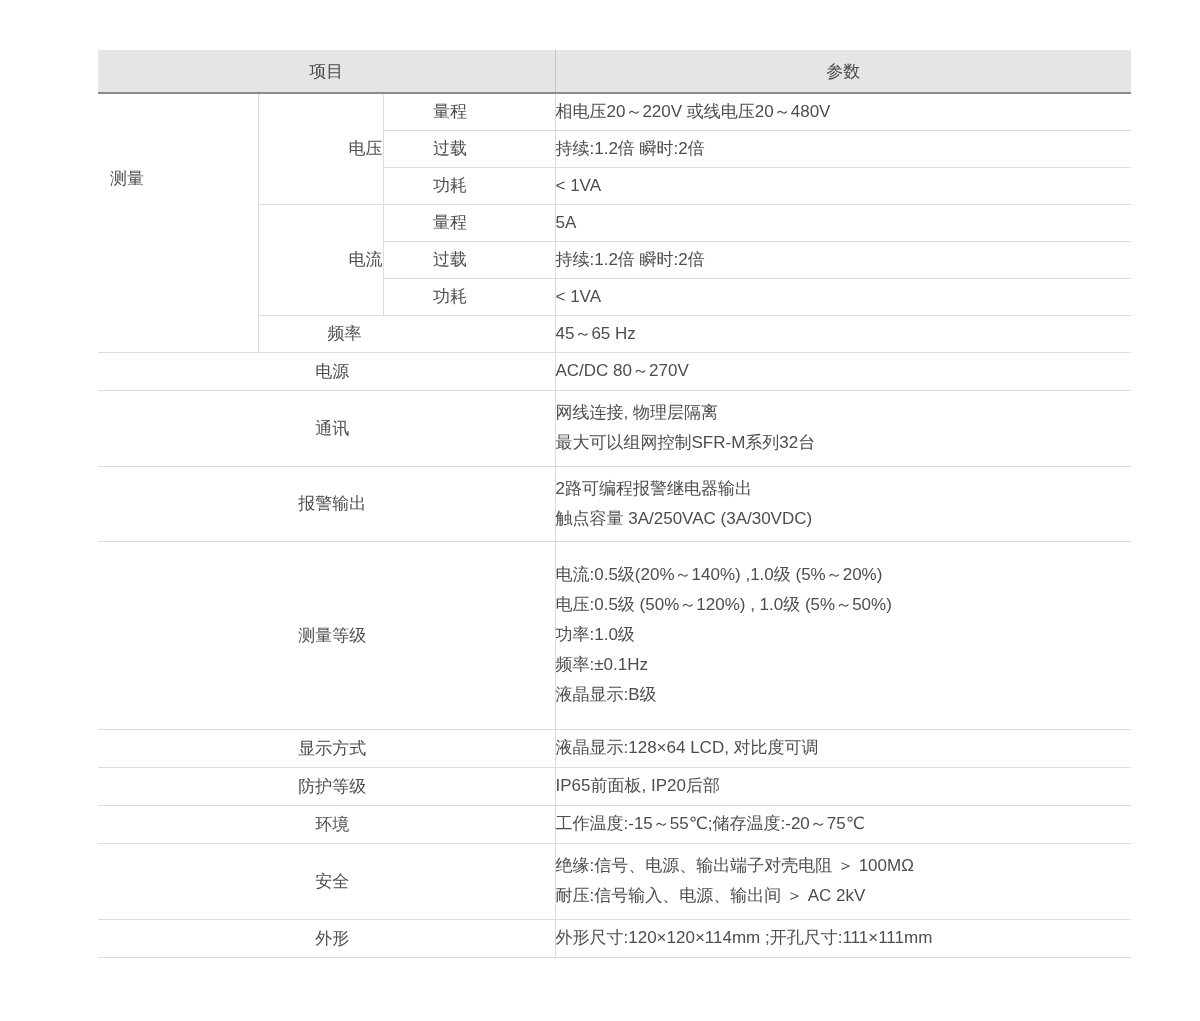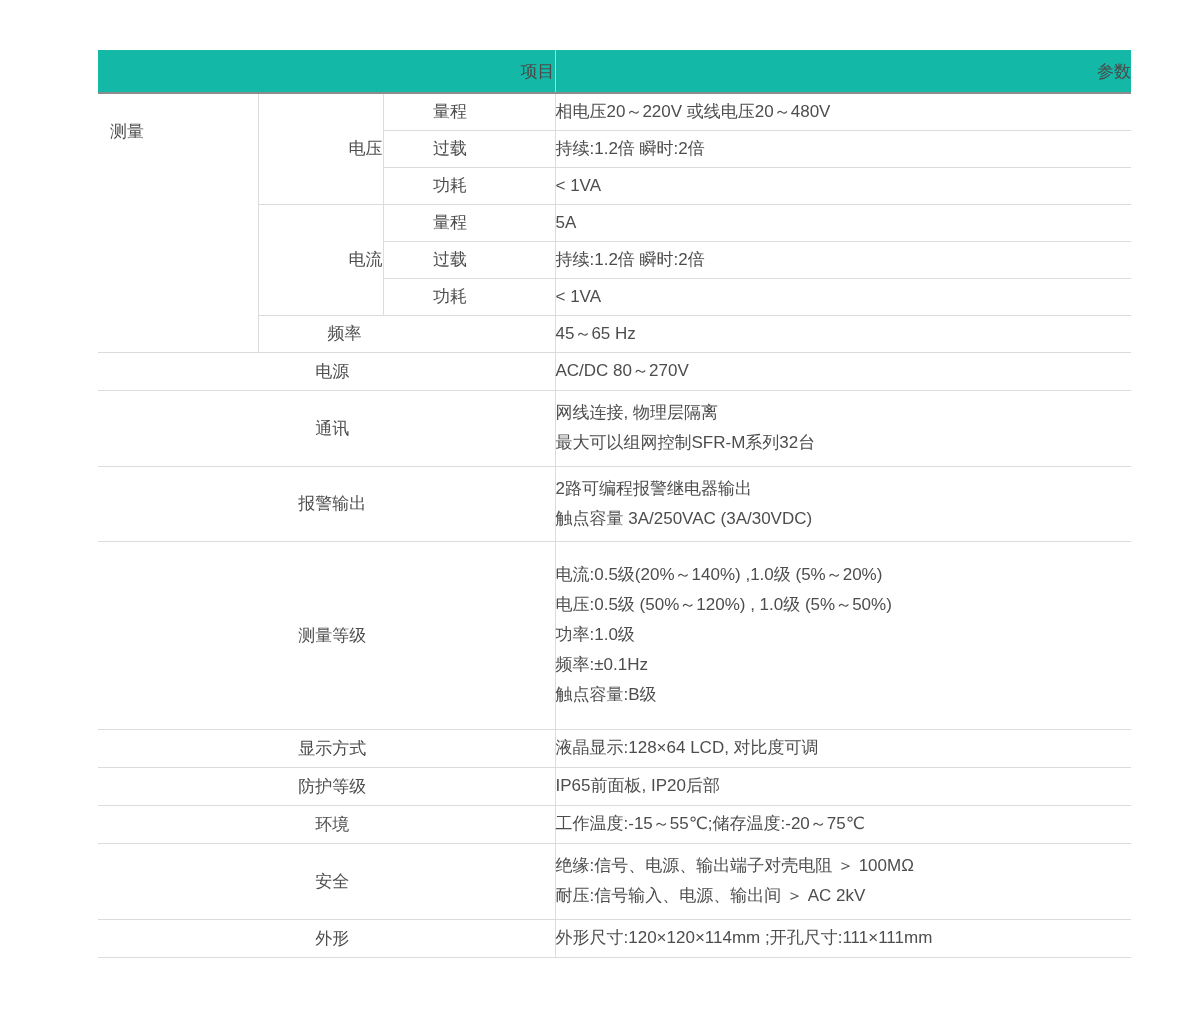--- a/index.html
+++ b/index.html
@@ -21,35 +21,35 @@
     font-size: 17px;
     font-weight: 400;
   }
   .spec-table td {
     padding: 0;
     vertical-align: middle;
     font-weight: 400;
   }
   
   tr.hdr td {
-    background: #14b8a6;
+    background: #e5e5e5;
     height: 42px;
-    text-align: right;
+    text-align: center;
     border-bottom: 2px solid #8c8c8c;
     color: #4a4a4a;
   }
   tr.hdr td.hdr-item { border-right: 1px solid #c8c8c8; }
   
   .bb { border-bottom: 1px solid #dcdcdc; margin-top: 7px; }
   .br { border-right: 1px solid #dcdcdc; }
   
   tr.meas { height: 37px; }
   td.meas-label {
     vertical-align: top;
-    padding: 26px 0 0 12px;
+    padding: 73px 0 0 12px;
   }
   td.group-label { text-align: right; }
   td.sub-label { text-align: center; padding-right: 38px; }
   td.val { text-align: left; }
   td.freq-label { padding-left: 69px; }
   
   td.row-label { padding-left: 12px; text-align: center; }
   .line { line-height: 30px; }
 </style>
 </head>
@@ -126,21 +126,21 @@
     </td>
   </tr>
 
   <tr style="height:188px">
     <td colspan="3" class="row-label br bb">测量等级</td>
     <td class="val bb">
       <div class="line">电流:0.5级(20%～140%) ,1.0级 (5%～20%)</div>
       <div class="line">电压:0.5级 (50%～120%) , 1.0级 (5%～50%)</div>
       <div class="line">功率:1.0级</div>
       <div class="line">频率:±0.1Hz</div>
-      <div class="line">触点容量:B级</div>
+      <div class="line">液晶显示:B级</div>
     </td>
   </tr>
 
   <tr style="height:38px">
     <td colspan="3" class="row-label br bb">显示方式</td>
     <td class="val bb">
       <div class="line">液晶显示:128×64 LCD, 对比度可调</div>
     </td>
   </tr>
 

